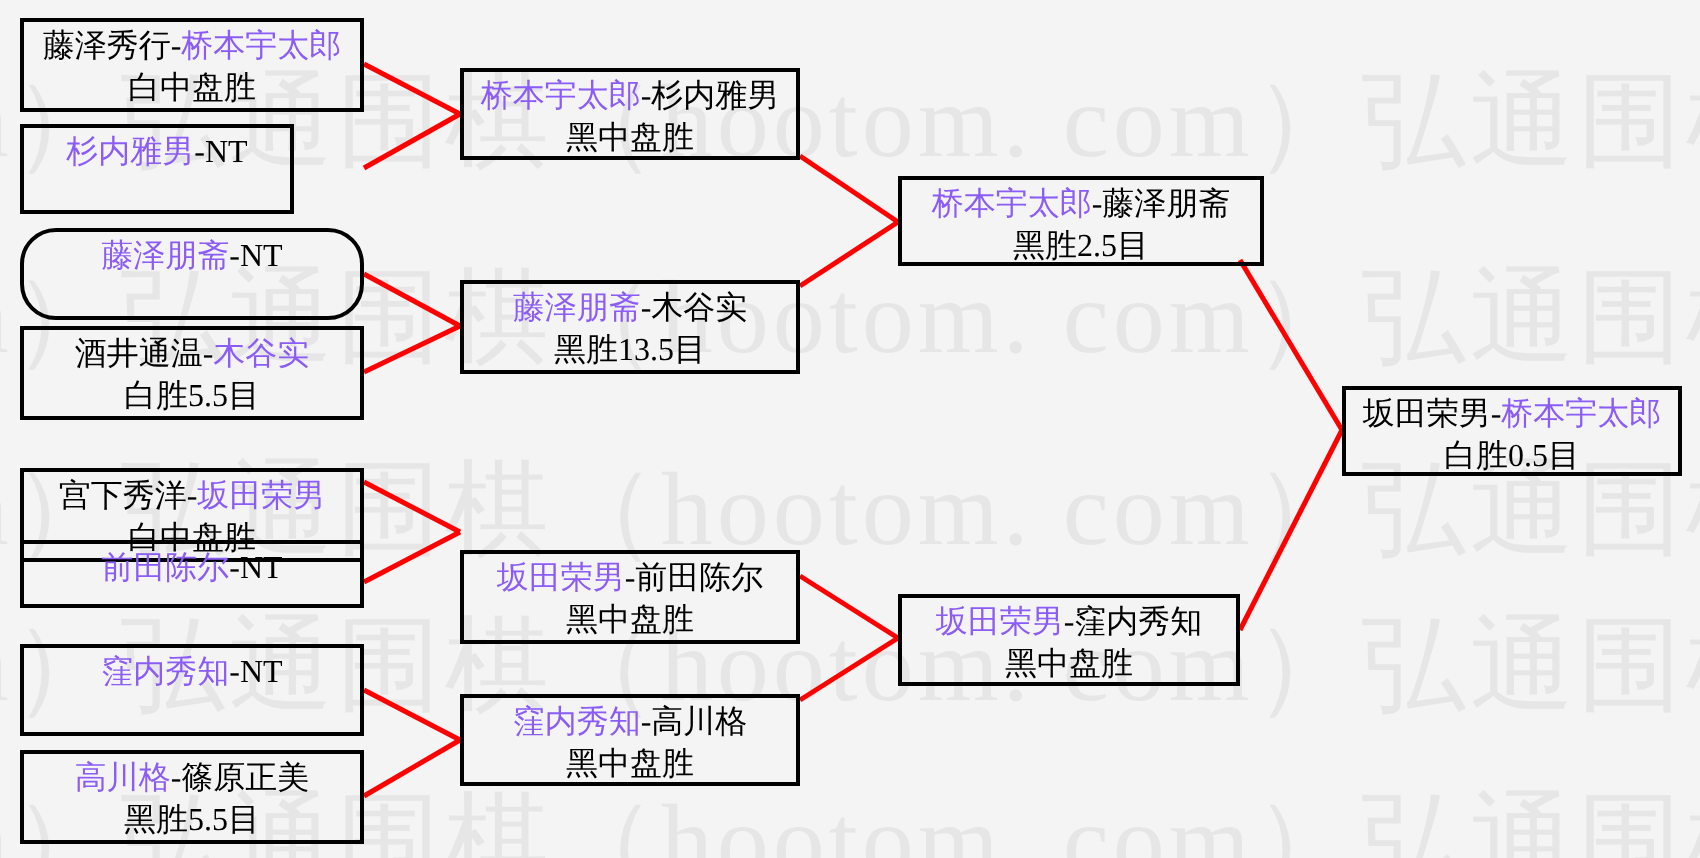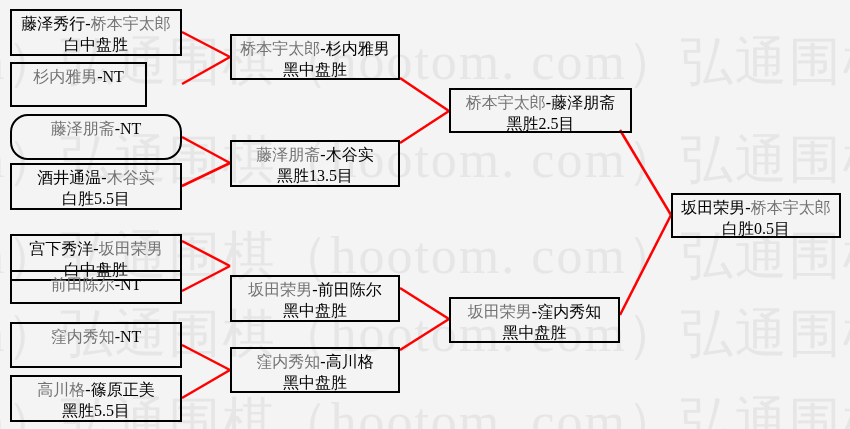--- a/index.html
+++ b/index.html
@@ -38,21 +38,21 @@
     box-sizing:border-box;
     border:2px solid #000;
     background:transparent;
     z-index:2;
     text-align:center;
     font-size:16px;
     line-height:21px;
     padding-top:2px;
     color:#000;
   }
-  .box .red{color:#737373;}
+  .box .red{color:#8b5cf6;}
   
   #b-r1m1{left:10px;top:9px;width:172px;height:47px;}
   #b-r1m2{left:10px;top:62px;width:137px;height:45px;}
   #b-r1m3{left:10px;top:114px;width:172px;height:46px;border-radius:18px;}
   #b-r1m4{left:10px;top:163px;width:172px;height:47px;}
   #b-r1m5{left:10px;top:218px;width:172px;height:47px;margin-top:16px;}
   #b-r1m6{left:10px;top:270px;width:172px;height:34px;}
   #b-r1m7{left:10px;top:322px;width:172px;height:46px;}
   #b-r1m8{left:10px;top:375px;width:172px;height:47px;}
   

